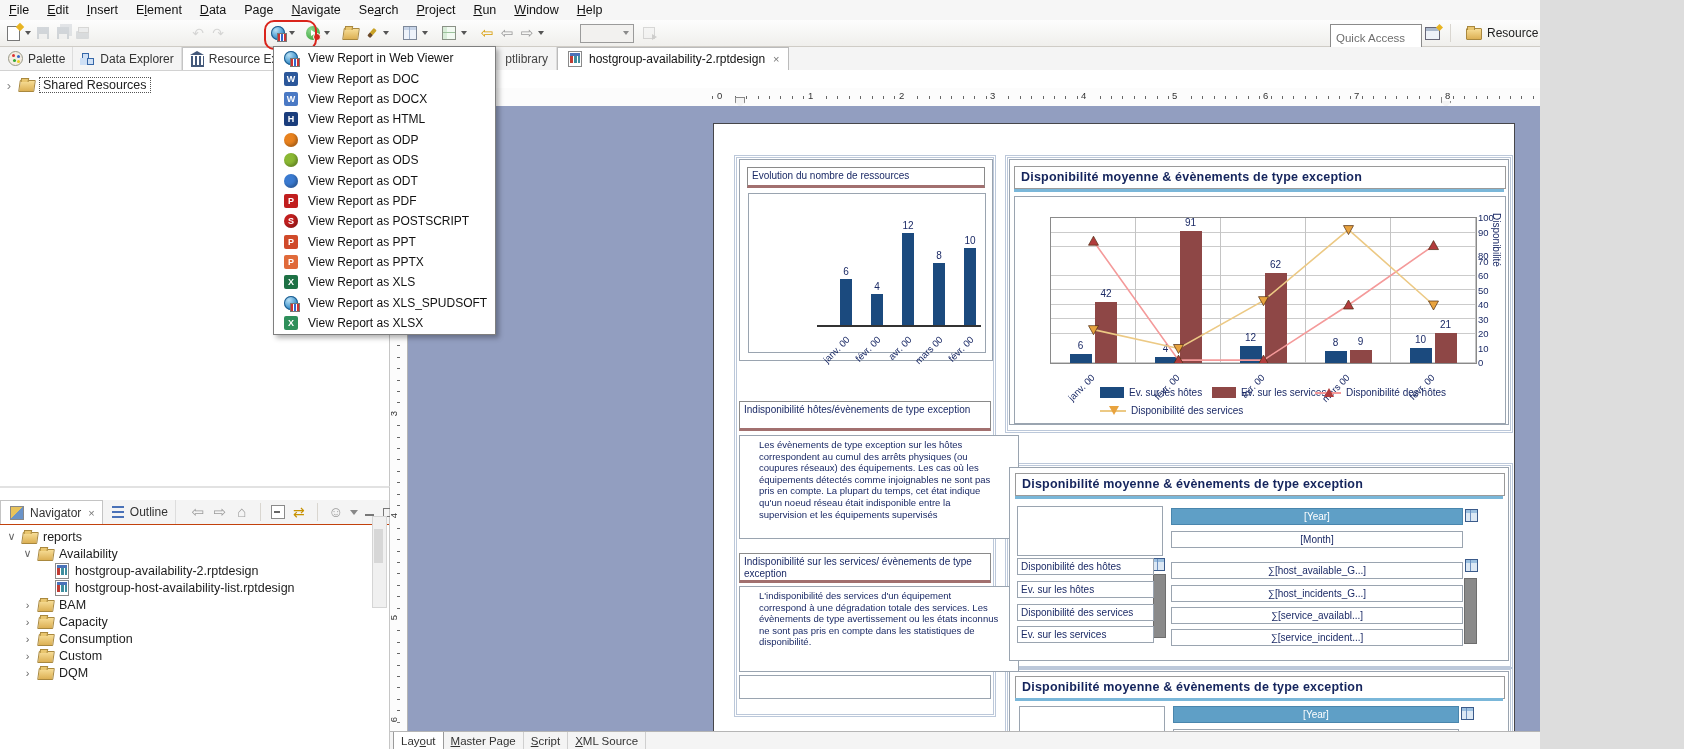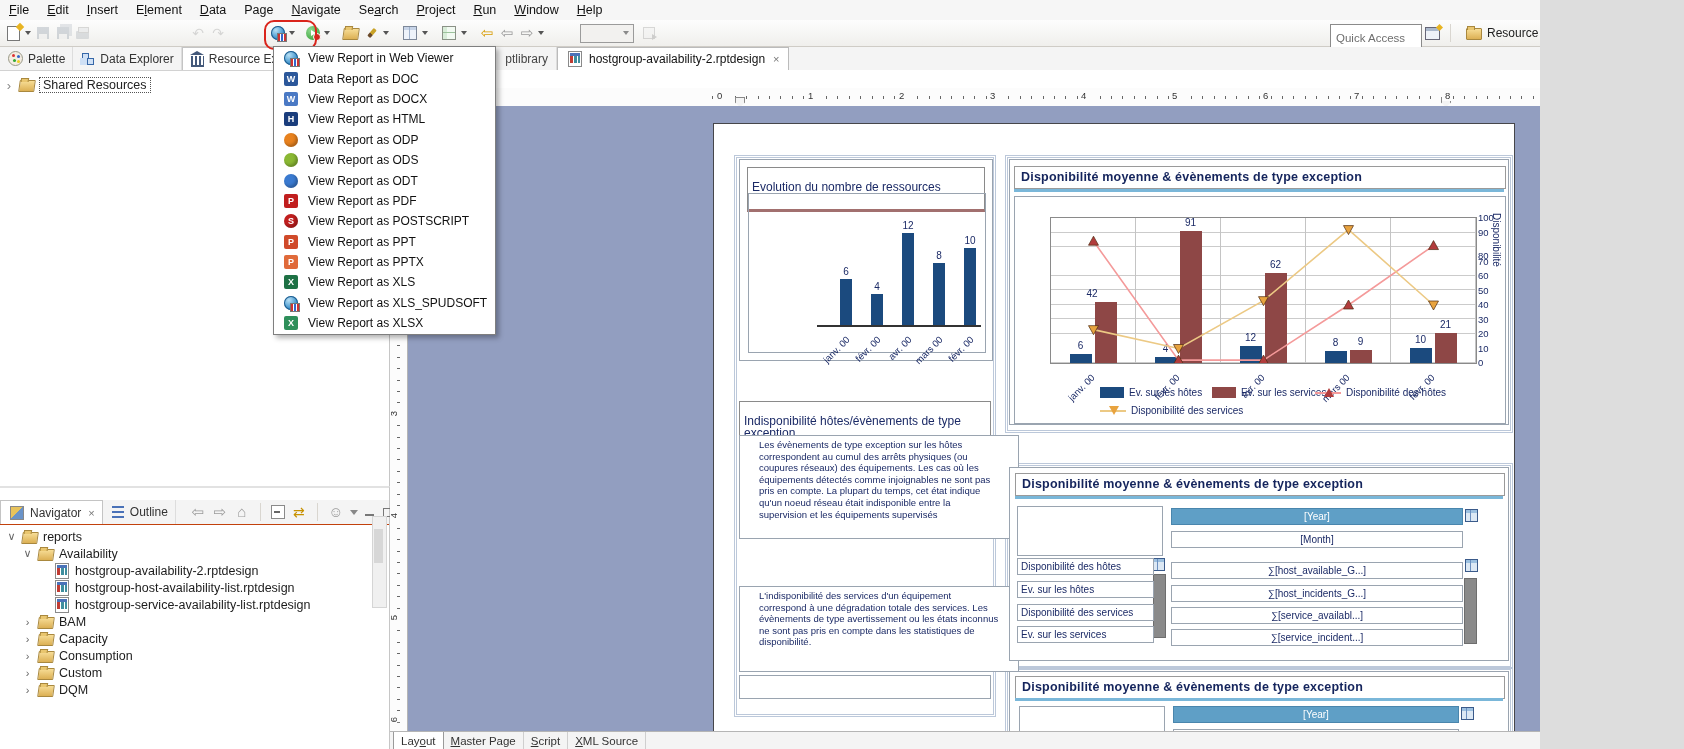--- a/index.html
+++ b/index.html
@@ -134,21 +134,21 @@
   .vnum{position:absolute;left:1px;font-size:9.5px;color:#333;background:#fcfcfc;padding:2px 0;transform:rotate(-90deg);}
   #btabs{left:0;top:684px;width:1294px;height:18px;background:#f4f4f4;border-top:1px solid #b5b5b5;display:flex;align-items:stretch;padding-left:3px;}
   .btab{display:flex;align-items:center;padding:0 7px;font-size:11.5px;color:#333;border-right:1px solid #cfcfcf;}
   .btab.active{background:#fff;border:1px solid #9a9a9a;border-top:none;}
 
   
   #page{position:absolute;left:323px;top:17px;width:800px;height:640px;background:#fff;border:1px solid #46464a;overflow:hidden;}
   .dframe{position:absolute;border:3px double #bcc8da;}
   .blk{position:absolute;border:1px solid #9aa4b0;background:#fff;}
   .rtitle-sm{position:absolute;border:1px solid #8a8a8a;border-bottom:3px solid #a2706f;
-    font-size:12px;color:#1b2a66;padding:14px 4px;line-height:11.5px;background:#fff;}
+    font-size:10px;color:#1b2a66;padding:2px 4px;line-height:11.5px;background:#fff;}
   .rtitle-lg{position:absolute;border:1px solid #9a9a9a;font-weight:bold;font-size:12.5px;color:#14245c;
     padding:3px 6px;background:#fff;letter-spacing:.2px;}
   .blue-rule{position:absolute;height:3px;background:#7ab7d9;}
   .rpara{position:absolute;border:1px solid #9aa4b0;font-size:9.5px;line-height:11.6px;color:#1b2a66;padding:3px 19px;background:#fff;}
 
   
   #lchart-area{position:absolute;left:8px;top:33px;width:236px;height:158px;border:1px solid #9aa4b0;}
   .bar{position:absolute;background:#1b4a7e;}
   .blabel{position:absolute;font-size:10px;color:#1b2a66;text-align:center;width:30px;}
   .xlab{position:absolute;font-size:9.5px;color:#1b2a66;width:56px;text-align:right;
@@ -339,25 +339,20 @@
         </div>
         <div class="trow" style="padding-left: 38px;">
           <span class="tw"></span>
           <span class="ic ic-report"></span>
           <span>hostgroup-availability-2.rptdesign</span>
         </div>
         <div class="trow" style="padding-left: 38px;">
           <span class="tw"></span>
           <span class="ic ic-report"></span>
           <span>hostgroup-host-availability-list.rptdesign</span>
-        </div>
-        <div class="trow" style="padding-left: 38px;">
-          <span class="tw"></span>
-          <span class="ic ic-report"></span>
-          <span>hostgroup-service-availability-list.rptdesign</span>
         </div>
         <div class="trow" style="padding-left: 22px;">
           <span class="tw">›</span>
           <span class="ic ic-folder-open"></span>
           <span>BAM</span>
         </div>
         <div class="trow" style="padding-left: 22px;">
           <span class="tw">›</span>
           <span class="ic ic-folder-open"></span>
           <span>Capacity</span>
@@ -443,40 +438,41 @@
               <div class="xlab" style="left: 132px; top: 140px;">mars 00</div>
               <div class="bar" style="left: 215px; top: 54px; width: 12px; height: 77px; background: rgb(27, 74, 126);"></div>
               <div class="blabel" style="left: 206px; top: 41px;">10</div>
               <div class="xlab" style="left: 163px; top: 140px;">févr. 00</div>
             </div>
         </div>
 
         <div class="rtitle-sm" id="sec1-h" style="left:25px;top:277px;width:242px;height:22px;">Indisponibilité  hôtes/évènements de type exception</div>
         <div class="rpara" id="sec1-b" style="left:25px;top:311px;width:240px;height:96px;">Les évènements de type exception sur les hôtes correspondent au cumul des arrêts physiques (ou coupures réseaux) des équipements. Les cas où les équipements détectés comme injoignables ne sont pas pris en compte. La plupart du temps, cet état indique qu'un noeud réseau était indisponible entre la supervision et les équipements supervisés</div>
 
+        <div class="rtitle-sm" id="sec2-h" style="left:25px;top:429px;width:242px;height:22px;">Indisponibilité sur les services/ évènements de type exception</div>
         <div class="rpara" id="sec2-b" style="left:25px;top:462px;width:240px;height:78px;">L'indisponibilité des services d'un équipement correspond à une dégradation totale des services. Les évènements de type avertissement ou les états inconnus ne sont pas pris en compte dans les statistiques de disponibilité.</div>
         <div class="blk" style="left:25px;top:551px;width:250px;height:22px;"></div>
 
         <div class="blk" style="left:295px;top:35px;width:498px;height:264px;">
           <div class="rtitle-lg" style="left:4px;top:6px;width:478px;height:15px;white-space:nowrap;overflow:hidden;">Disponibilité moyenne &amp; évènements de type exception</div>
           <div class="blue-rule" style="left:4px;top:29px;width:490px;"></div>
           <div id="combo-box">
             <div id="combo-plot">
                 <div class="bar" style="left: 18.5px; top: 136px; width: 22px; height: 9px; background: rgb(27, 74, 126);"></div>
                 <div class="blabel" style="left: 14.5px; top: 122px;">6</div>
                 <div class="bar" style="left: 103.5px; top: 139px; width: 22px; height: 6px; background: rgb(27, 74, 126);"></div>
                 <div class="blabel" style="left: 99.5px; top: 125px;">4</div>
                 <div class="bar" style="left: 188.5px; top: 128px; width: 22px; height: 17px; background: rgb(27, 74, 126);"></div>
                 <div class="blabel" style="left: 184.5px; top: 114px;">12</div>
                 <div class="bar" style="left: 273.5px; top: 133px; width: 22px; height: 12px; background: rgb(27, 74, 126);"></div>
                 <div class="blabel" style="left: 269.5px; top: 119px;">8</div>
                 <div class="bar" style="left: 358.5px; top: 130px; width: 22px; height: 15px; background: rgb(27, 74, 126);"></div>
                 <div class="blabel" style="left: 354.5px; top: 116px;">10</div>
                 <div class="bar" style="left: 43.5px; top: 84px; width: 22px; height: 61px; background: rgb(142, 71, 70);"></div>
-                <div class="blabel" style="left: 26px; top: 70px;">42</div>
+                <div class="blabel" style="left: 40px; top: 70px;">42</div>
                 <div class="bar" style="left: 128.5px; top: 13px; width: 22px; height: 132px; background: rgb(142, 71, 70);"></div>
                 <div class="blabel" style="left: 124.5px; top: -1px;">91</div>
                 <div class="bar" style="left: 213.5px; top: 55px; width: 22px; height: 90px; background: rgb(142, 71, 70);"></div>
                 <div class="blabel" style="left: 209.5px; top: 41px;">62</div>
                 <div class="bar" style="left: 298.5px; top: 132px; width: 22px; height: 13px; background: rgb(142, 71, 70);"></div>
                 <div class="blabel" style="left: 294.5px; top: 118px;">9</div>
                 <div class="bar" style="left: 383.5px; top: 115px; width: 22px; height: 30px; background: rgb(142, 71, 70);"></div>
                 <div class="blabel" style="left: 379.5px; top: 101px;">21</div>
                 <svg width="425" height="145" style="position: absolute; left: 0px; top: 0px;">
                   <polyline points="42.5,23.200000000000003 127.5,142.1 212.5,142.1 297.5,87 382.5,27.549999999999997" fill="none" stroke="#f49a9a" stroke-width="1.6"></polyline>
@@ -578,21 +574,21 @@
       </div>
   </div>
 
   <div id="dropdown" class="abs">
       <div class="dd-item">
         <span class="ic ic-globe"></span>
         <span>View Report in Web Viewer</span>
       </div>
       <div class="dd-item">
         <span class="badge" style="background: rgb(43, 87, 154);">W</span>
-        <span>Data Report as DOC</span>
+        <span>View Report as DOC</span>
       </div>
       <div class="dd-item">
         <span class="badge" style="background: rgb(74, 121, 196);">W</span>
         <span>View Report as DOCX</span>
       </div>
       <div class="dd-item">
         <span class="badge" style="background: rgb(26, 61, 124);">H</span>
         <span>View Report as HTML</span>
       </div>
       <div class="dd-item">

